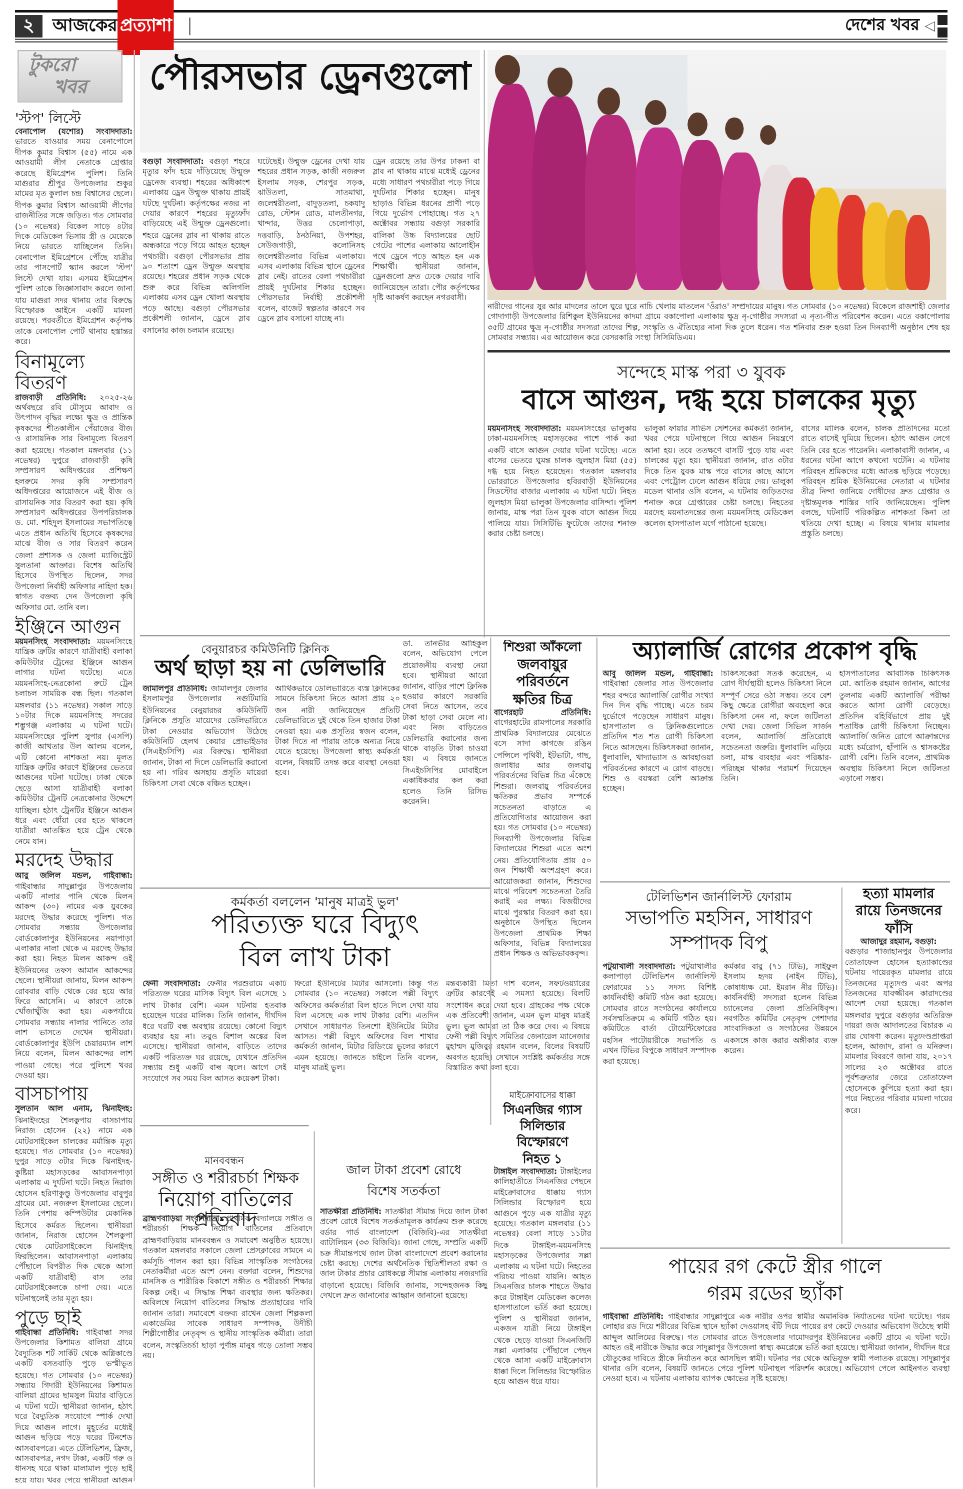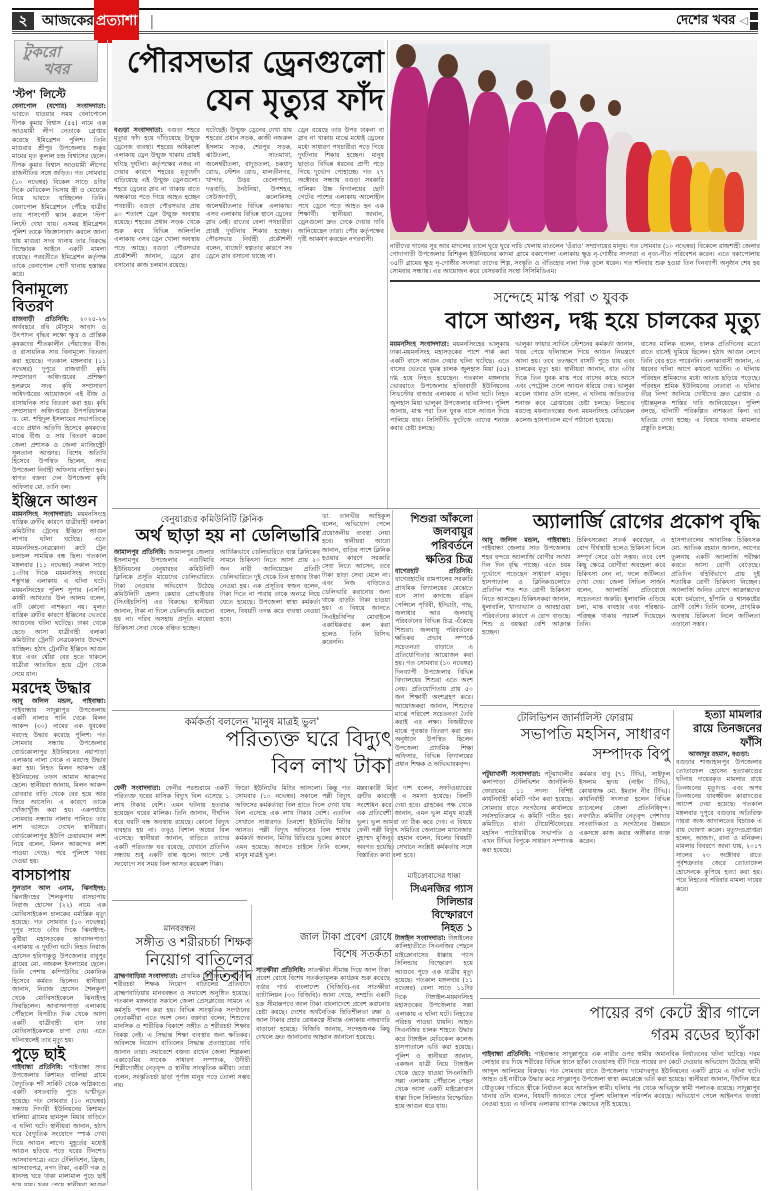--- a/index.html
+++ b/index.html
@@ -23,26 +23,26 @@
   .body-text b { font-weight: bold; }
   .vline { position: absolute; width: 0; border-left: 1px solid #bbb; }
   .hline { position: absolute; height: 0; border-top: 1px solid #999; }
   .abs { position: absolute; }
   .cols { position: absolute; display: flex; gap: 6px; }
   .cols > div { flex: 1; overflow: hidden; }
 
   
   .tukro { position: absolute; left: 14px; top: 40px; width: 84px; height: 42px; background: linear-gradient(#eee,#cfcfcf); border: 1px solid #bbb; color: #888; font-size: 15px; font-weight: bold; display: flex; flex-direction: column; justify-content: center; padding-left: 8px; font-style: italic; line-height: 17px; }
   .tukro span:last-child { padding-left: 20px; }
-  .brief-head { font-size: 11px; font-weight: bold; line-height: 14px; margin-top: 2px; }
+  .brief-head { font-size: 11px; font-weight: normal; line-height: 14px; margin-top: 2px; }
   .brief-head.big { font-size: 15px; line-height: 17px; }
   .left-col { position: absolute; left: 12px; top: 86px; width: 94px; height: 1100px; overflow: hidden; }
 
   
-  .hl { text-align: right; font-weight: bold; color: #111; }
+  .hl { text-align: center; font-weight: bold; color: #111; }
   .kicker { text-align: center; font-size: 10px; color: #222; }
 
   
   .photo { position: absolute; left: 390px; top: 40px; width: 367px; height: 200px; overflow: hidden; background: linear-gradient(180deg,#f4f4f4 0%,#ebebeb 55%,#e7dccd 56%,#e2d6c4 100%); }
   .dancer { position: absolute; bottom: 8px; border-radius: 40% 40% 20% 20%; }
   .head { position: absolute; border-radius: 50%; background: #5a3a2a; }
   .caption { position: absolute; left: 390px; top: 242px; width: 370px; font-size: 6.2px; line-height: 8.4px; color: #222; text-align: justify; }
 </style>
 </head>
 <body>
@@ -89,21 +89,20 @@
     <p class="body-text"><b>সুলতান আল এনাম, ঝিনাইদহ:</b> <span>ঝিনাইদহের শৈলকুপায় বাসচাপায় নিরাজ হোসেন (২২) নামে এক মোটরসাইকেল চালকের মর্মান্তিক মৃত্যু হয়েছে। গত সোমবার (১০ নভেম্বর) দুপুর সাড়ে ৩টার দিকে ঝিনাইদহ-কুষ্টিয়া মহাসড়কের আবাসনপাড়া এলাকায় এ দুর্ঘটনা ঘটে। নিহত নিরাজ হোসেন হরিণাকুণ্ডু উপজেলার বাবুপুর গ্রামের মো. নজরুল ইসলামের ছেলে। তিনি পেশায় কম্পিউটার মেকানিক হিসেবে কর্মরত ছিলেন। স্থানীয়রা জানান, নিরাজ হোসেন শৈলকুপা থেকে মোটরসাইকেলে ঝিনাইদহ ফিরছিলেন। আবাসনপাড়া এলাকায় পৌঁছালে বিপরীত দিক থেকে আসা একটি যাত্রীবাহী বাস তার মোটরসাইকেলকে চাপা দেয়। এতে ঘটনাস্থলেই তার মৃত্যু হয়।</span></p>
   </div>
   <div>
     <div class="brief-head big">পুড়ে ছাই</div>
     <p class="body-text"><b>গাইবান্ধা প্রতিনিধি:</b> <span>গাইবান্ধা সদর উপজেলার কিশামত বালিয়া গ্রামে বৈদ্যুতিক শর্ট সার্কিট থেকে অগ্নিকাণ্ডে একটি বসতবাড়ি পুড়ে ভস্মীভূত হয়েছে। গত সোমবার (১০ নভেম্বর) সন্ধ্যায় গিদারী ইউনিয়নের কিশামত বালিয়া গ্রামের ছামসুল মিয়ার বাড়িতে এ ঘটনা ঘটে। স্থানীয়রা জানান, হঠাৎ ঘরে বৈদ্যুতিক সংযোগে স্পার্ক দেখা দিয়ে আগুন লাগে। মুহূর্তের মধ্যেই আগুন ছড়িয়ে পড়ে ঘরের টিনশেড আসবাবপত্রে। এতে টেলিভিশন, ফ্রিজ, আসবাবপত্র, নগদ টাকা, একটি গরু ও ধানসহ ঘরে থাকা মালামাল পুড়ে ছাই হয়ে যায়। খবর পেয়ে স্থানীয়রা আগুন নেভাতে চেষ্টা চালালেও কিছুই রক্ষা করা সম্ভব হয়নি।</span></p>
   </div>
 </div>
 
 <div class="abs" style="left:112px; top:40px; width:272px; height:82px; background:#f3f3f3;">
   <div class="hl" style="font-size:30px; line-height:38px; margin-top:3px;">পৌরসভার ড্রেনগুলো</div>
-  <div class="hl" style="font-size:30px; line-height:38px;">যেন মৃত্যুর ফাঁদ</div>
 </div>
 <div class="cols" style="left:114px; top:126px; width:270px; height:380px;">
   <div class="body-text"><b>বগুড়া সংবাদদাতা:</b> <span>বগুড়া শহরে মৃত্যুর ফাঁদ হয়ে দাঁড়িয়েছে উন্মুক্ত ড্রেনেজ ব্যবস্থা। শহরের অধিকাংশ এলাকায় ড্রেন উন্মুক্ত থাকায় প্রায়ই ঘটছে দুর্ঘটনা। কর্তৃপক্ষের নজর না দেয়ার কারণে শহরের মৃত্যুফাঁদ বাড়িয়েছে এই উন্মুক্ত ড্রেনগুলো। শহরে ড্রেনের স্লাব না থাকায় রাতে অন্ধকারে পড়ে গিয়ে আহত হচ্ছেন পথচারী। বগুড়া পৌরসভার প্রায় ৯০ শতাংশ ড্রেন উন্মুক্ত অবস্থায় রয়েছে। শহরের প্রধান সড়ক থেকে শুরু করে বিভিন্ন অলিগলি এলাকায় এসব ড্রেন খোলা অবস্থায় পড়ে আছে। বগুড়া পৌরসভার প্রকৌশলী জানান, ড্রেনে স্লাব বসানোর কাজ চলমান রয়েছে।</span></div>
   <div class="body-text">ঘটেছেই। উন্মুক্ত ড্রেনের দেখা যায় শহরের প্রধান সড়ক, কাজী নজরুল ইসলাম সড়ক, শেরপুর সড়ক, ঝাউতলা, সাতমাথা, জলেশ্বরীতলা, বাদুড়তলা, চকযাদু রোড, স্টেশন রোড, মালতীনগর, খান্দার, উত্তর চেলোপাড়া, দত্তবাড়ি, ঠনঠনিয়া, উপশহর, সেউজগাড়ী, কলোনিসহ জলেশ্বরীতলার বিভিন্ন এলাকায়। এসব এলাকায় বিভিন্ন স্থানে ড্রেনের স্লাব নেই। রাতের বেলা পথচারীরা প্রায়ই দুর্ঘটনার শিকার হচ্ছেন। পৌরসভার নির্বাহী প্রকৌশলী বলেন, বাজেট স্বল্পতার কারণে সব ড্রেনে স্লাব বসানো যাচ্ছে না।</div>
   <div class="body-text">ড্রেন রয়েছে তার উপর ঢাকনা বা স্লাব না থাকায় মাঝে মধ্যেই ড্রেনের মধ্যে সাধারণ পথচারীরা পড়ে গিয়ে দুর্ঘটনার শিকার হচ্ছেন। মানুষ ছাড়াও বিভিন্ন ধরনের প্রাণী পড়ে গিয়ে দুর্ভোগ পোহাচ্ছে। গত ২৭ অক্টোবর সন্ধ্যায় বগুড়া সরকারি বালিকা উচ্চ বিদ্যালয়ের ছোট গেটের পাশের এলাকায় আলোহীন পথে ড্রেনে পড়ে আহত হন এক শিক্ষার্থী। স্থানীয়রা জানান, ড্রেনগুলো দ্রুত ঢেকে দেয়ার দাবি জানিয়েছেন তারা। পৌর কর্তৃপক্ষের দৃষ্টি আকর্ষণ করছেন নগরবাসী।</div>
 </div>
 <div class="vline" style="left:387px; top:40px; height:470px;"></div>
 
 <div class="photo">
   <div class="abs" style="left:20px; top:4px; width:140px; height:60px; background:#dfe6ea; opacity:.7;"></div>

